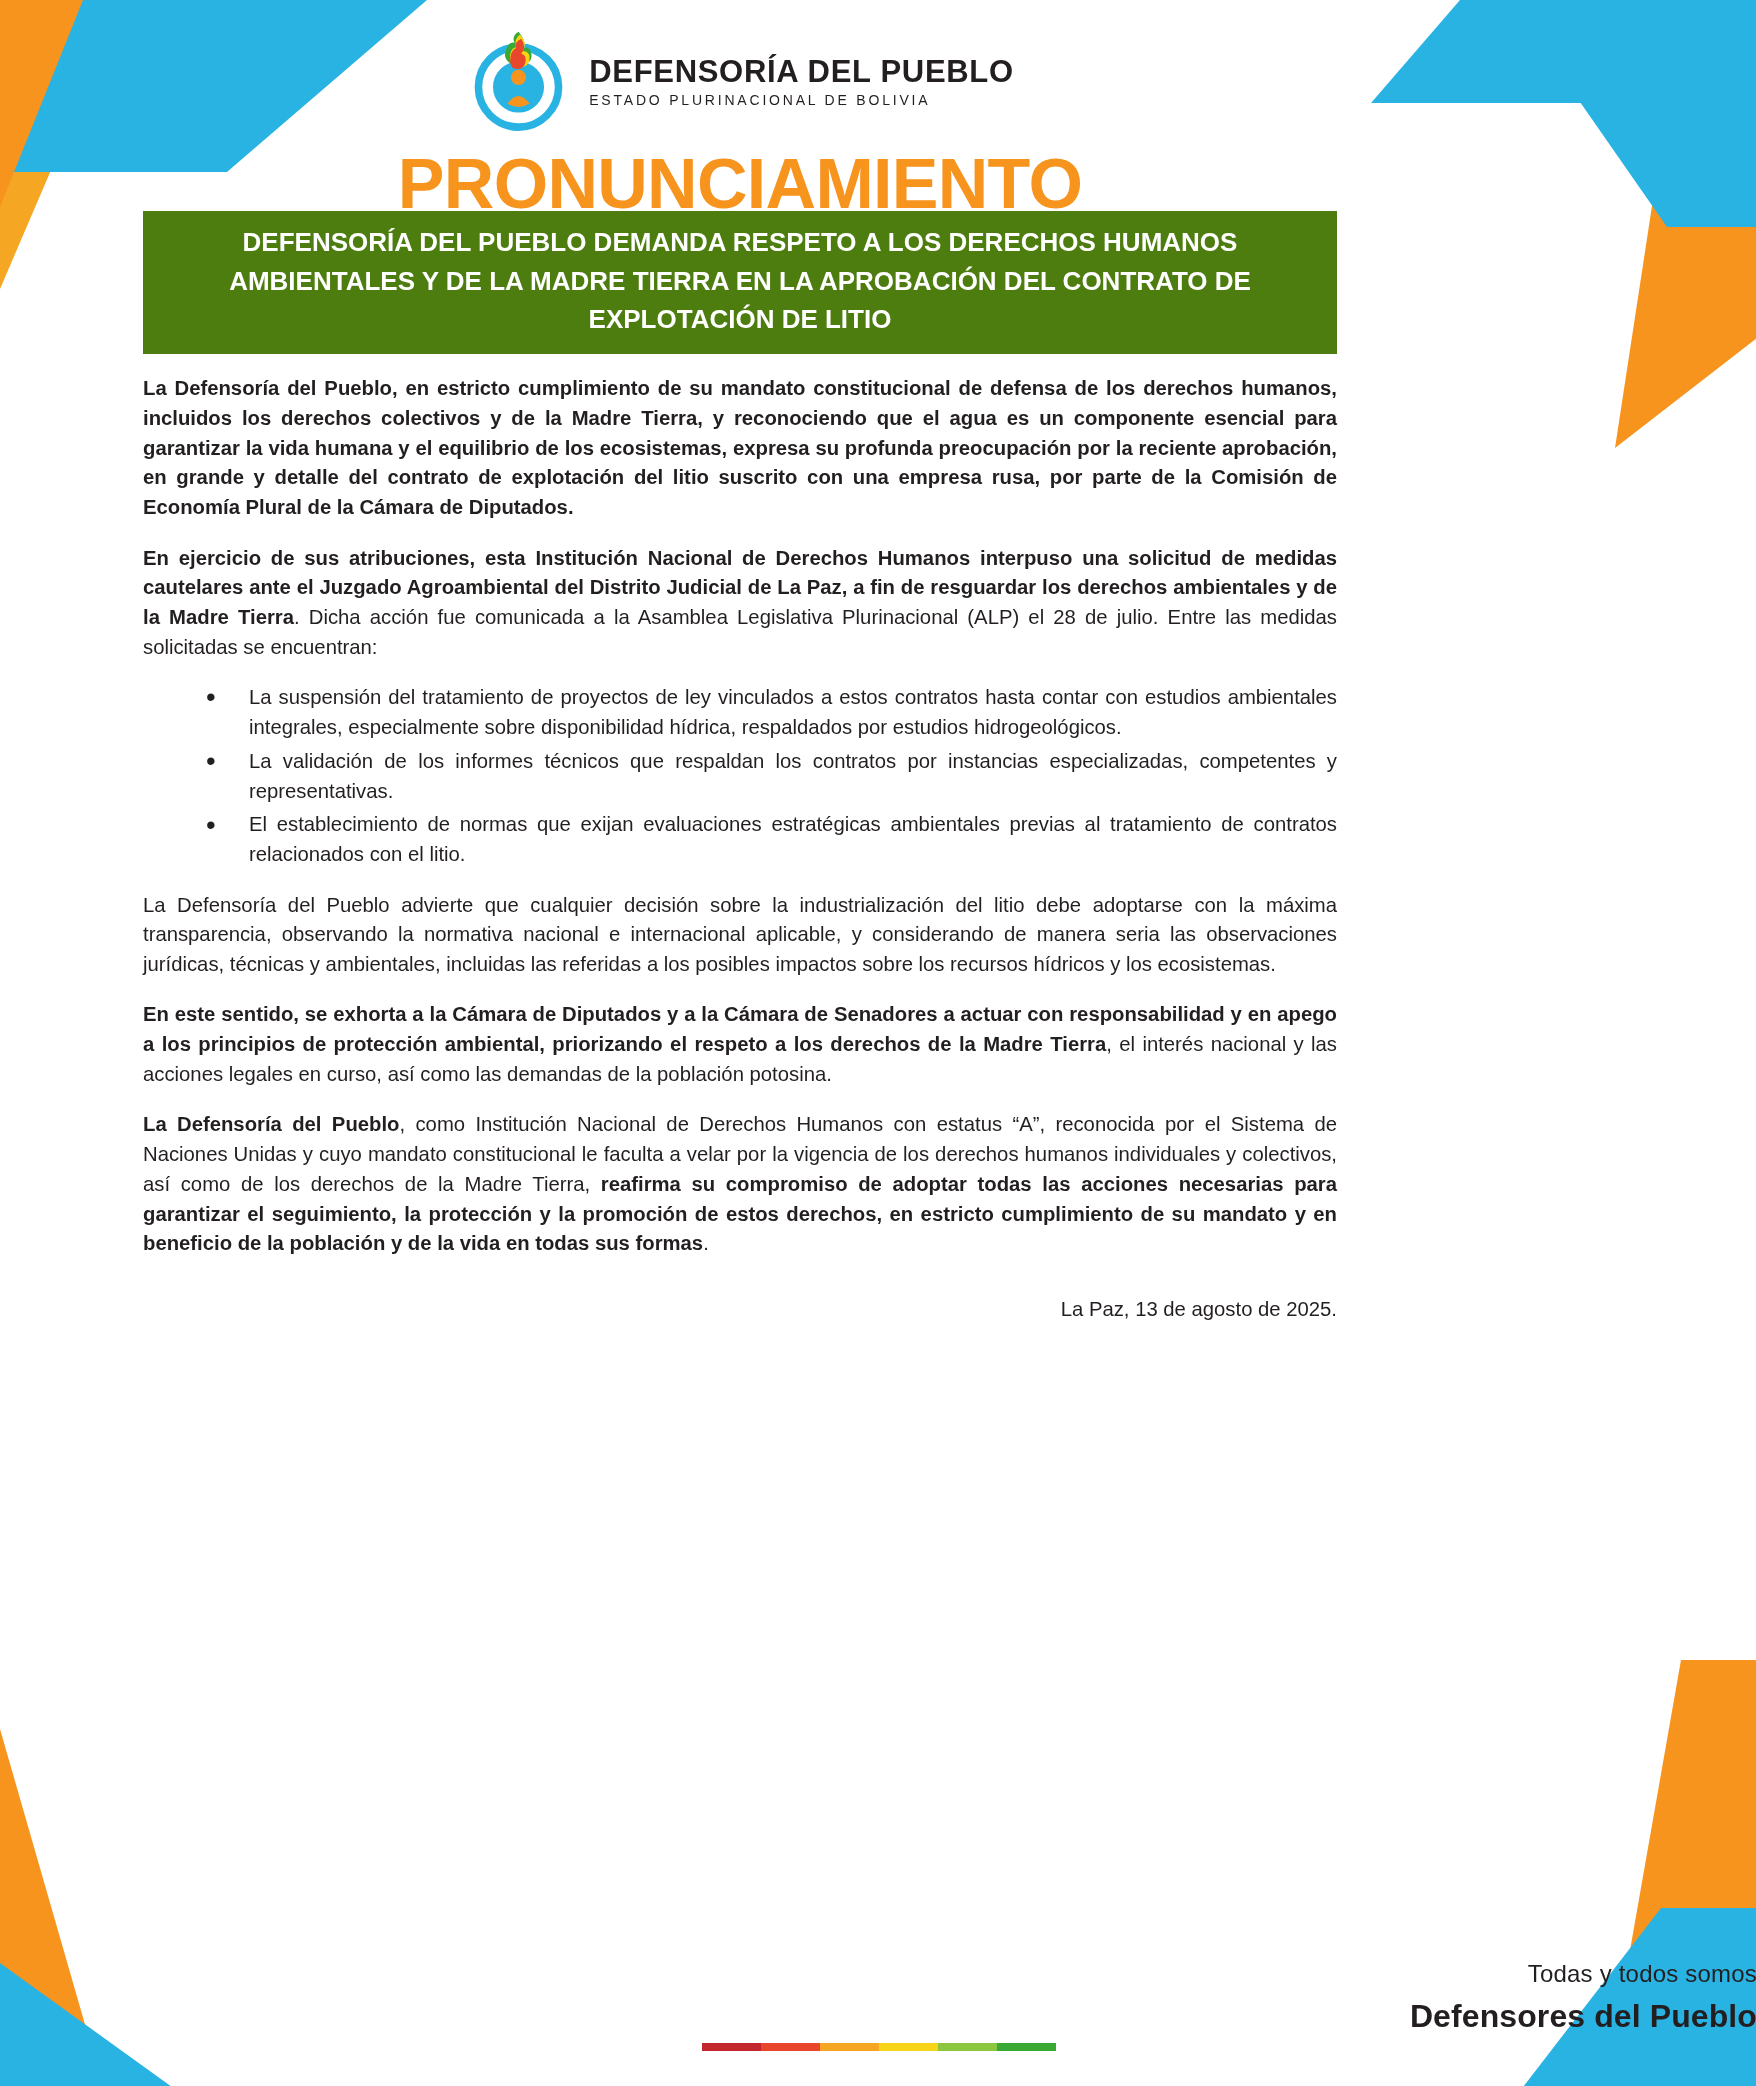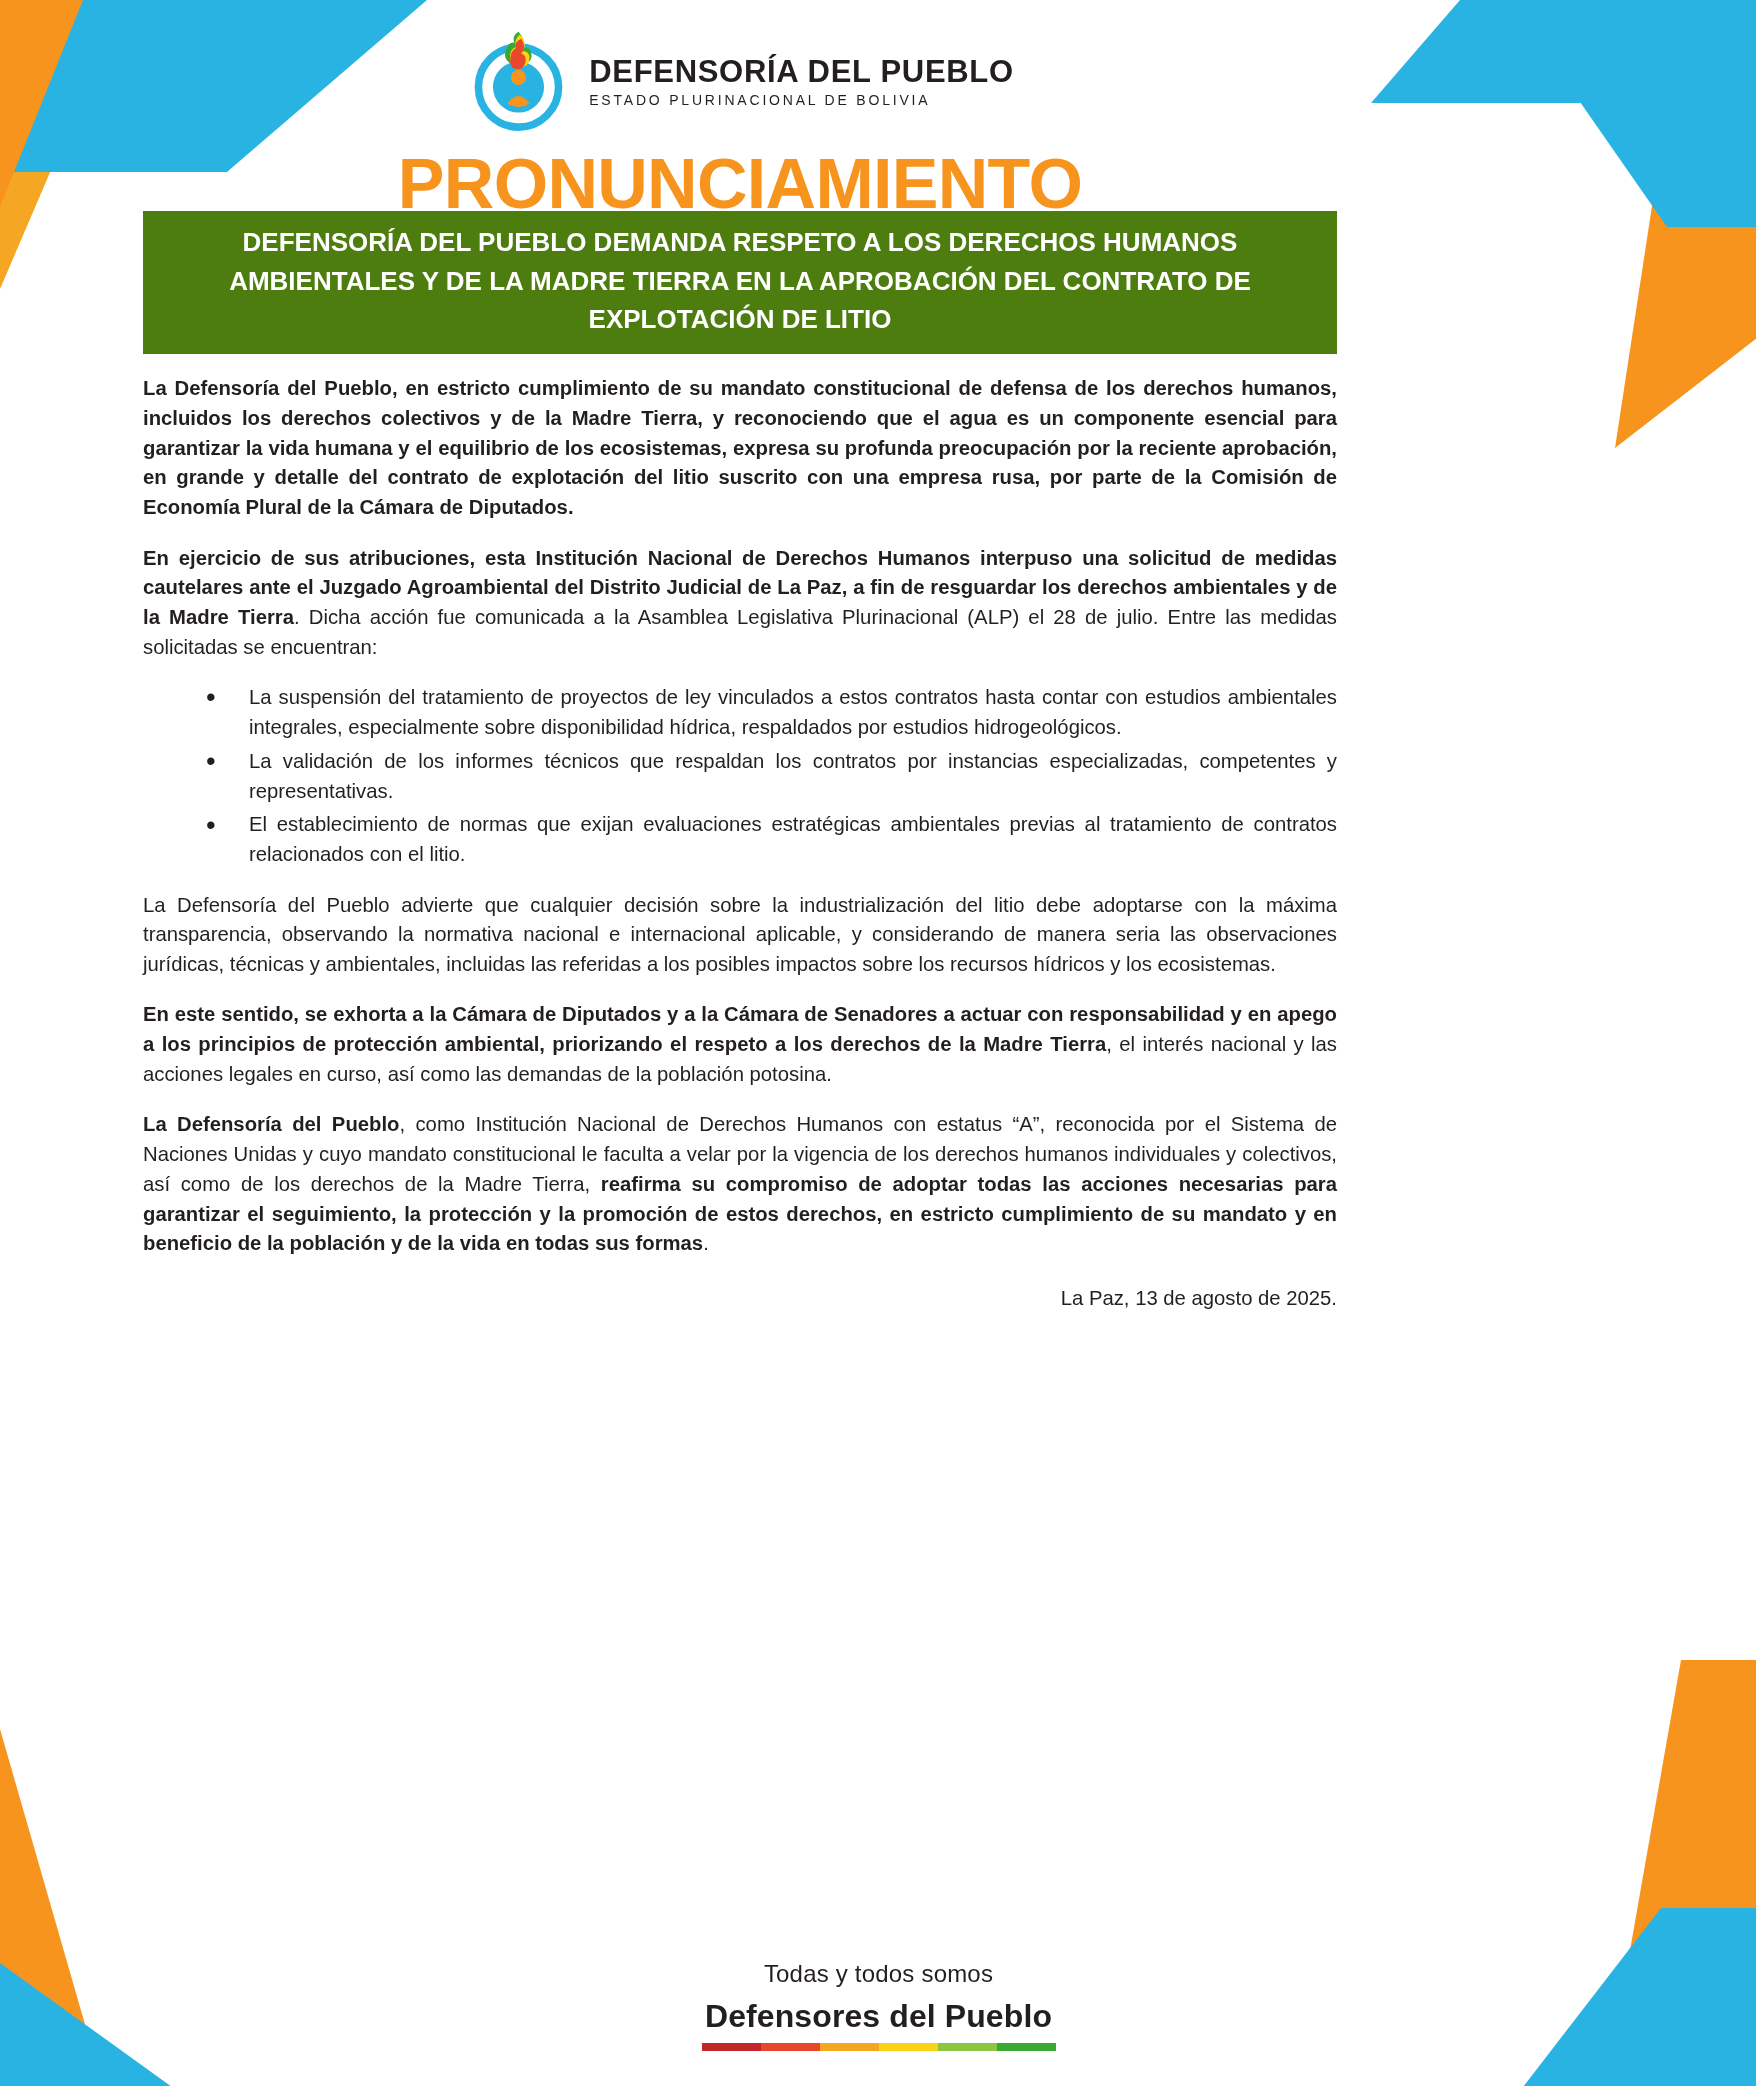--- a/index.html
+++ b/index.html
@@ -173,30 +173,30 @@
     left: 0;
     top: -2.8px;
     font-size: 27.6px;
     line-height: 1.2;
     color: #231f20;
   }
 
   .place-date {
     text-align: right;
     font-size: 20.3px;
-    margin-top: 25px;
+    margin-top: 36px;
   }
 
   
   .footer {
     position: absolute;
     left: 0;
     right: 0;
     bottom: 36px;
-    text-align: center;
+    text-align: right;
     z-index: 6;
   }
   .footer-line1 {
     font-size: 24px;
     color: #231f20;
     letter-spacing: 0.2px;
   }
   .footer-line2 {
     font-size: 32px;
     font-weight: bold;

